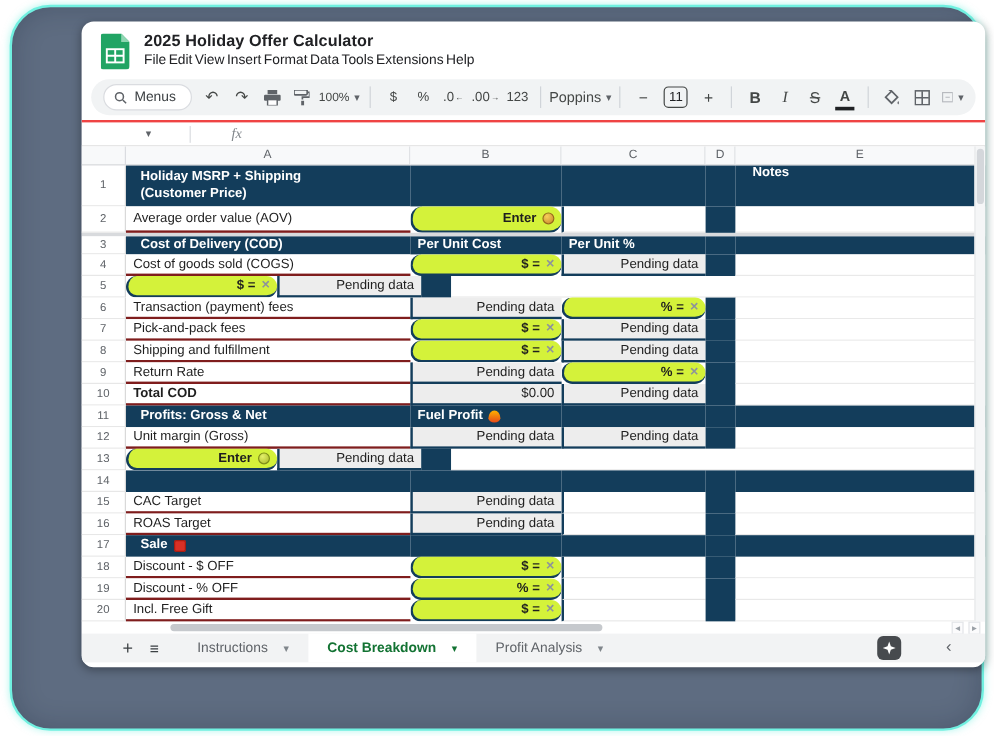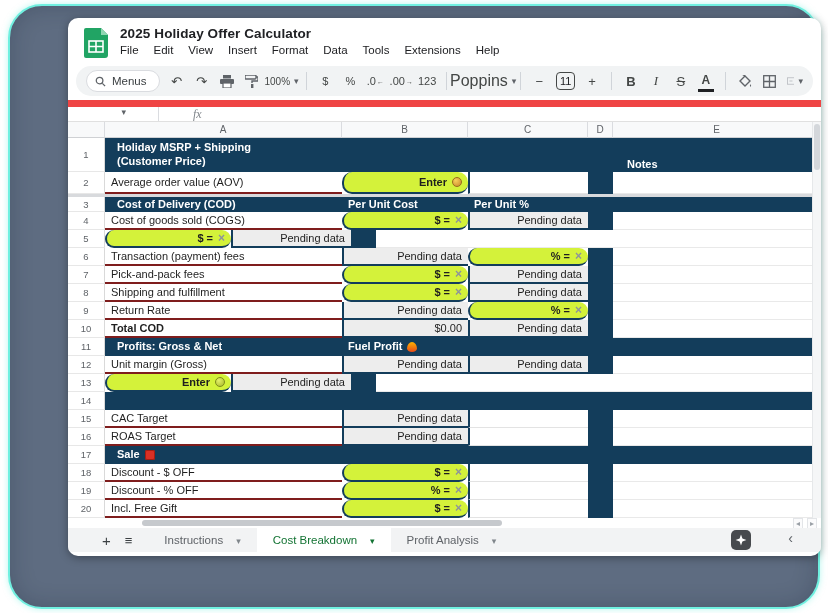--- a/index.html
+++ b/index.html
@@ -13,56 +13,56 @@
   html,body{width:828px;height:613px;background:#ffffff;overflow:hidden;}
   .mat{position:absolute;left:8px;top:4px;width:812px;height:605px;border-radius:34px;
        background:#5e6c81;border:2px solid #70f0e0;box-shadow:inset 0 0 22px rgba(20,30,50,.25), 0 0 6px rgba(112,240,224,.5);}
   .card{position:absolute;left:36px;top:18px;width:753px;height:538px;background:#fff;border-radius:10px;
         overflow:hidden;box-shadow:0 2px 8px rgba(0,0,0,.35);margin-left:32px;}
   
   .apphead{display:flex;align-items:flex-start;padding:8px 0 0 16px;height:44px;}
   .logo{width:24px;height:30px;margin-top:2px;}
   .headtext{margin-left:12px;}
   .doctitle{font-size:13.5px;font-weight:700;color:#202124;letter-spacing:.1px;}
-  .menubar{display:flex;gap:15px;margin-top:3px;font-size:11.5px;color:#202124;}
+  .menubar{display:flex;gap:2px;margin-top:3px;font-size:11.5px;color:#202124;}
   .menubar span{cursor:default;}
   
   .toolbar{margin:4px 8px 0 8px;height:30px;background:#f1f3f4;border-radius:15px;
            display:flex;align-items:center;padding:0 10px;gap:9px;font-size:11.5px;color:#3c4043;}
   .pill{background:#fff;border:1px solid #dadce0;border-radius:13px;height:22px;display:flex;align-items:center;
         gap:6px;padding:0 12px 0 8px;color:#3c4043;}
   .tbtn{display:flex;align-items:center;justify-content:center;min-width:16px;height:22px;color:#444746;font-size:13px;}
   .tdiv{width:1px;height:18px;background:#d0d4d9;margin:0 2px;}
   .dd::after{content:"▾";font-size:9px;color:#5f6368;margin-left:4px;}
   .dec::after{content:"←";font-size:7px;vertical-align:-2px;margin-left:1px;}
   .dec2::after{content:"→";font-size:7px;vertical-align:-2px;margin-left:1px;}
   .sizebox{border:1.5px solid #444746;border-radius:4px;width:24px;height:18px;display:flex;align-items:center;
            justify-content:center;font-size:11px;color:#202124;}
   .bold{font-weight:700;}
   .ital{font-style:italic;font-family:"Liberation Serif",serif;font-size:13px;}
   .strike{text-decoration:line-through;}
   .acolor{border-bottom:3px solid #202124;line-height:1;padding-bottom:0px;font-size:12px;font-weight:600;}
   .grayed{color:#b6b9be;}
   
-  .fbar{height:22px;margin-top:4px;border-top:7px solid #ef4444;border-bottom:1px solid #e0e0e0;
-        display:flex;align-items:flex-start;font-size:11px;color:#5f6368;gap:24px;}
+  .fbar{height:22px;margin-top:4px;border-top:2px solid #ef4444;border-bottom:1px solid #e0e0e0;
+        display:flex;align-items:center;font-size:11px;color:#5f6368;gap:24px;}
   .namebox{width:66px;display:flex;justify-content:flex-end;padding-right:8px;}
   .fdiv{width:1px;height:14px;background:#dadce0;}
   .fx{font-style:italic;font-family:"Liberation Serif",serif;margin-left:10px;font-size:12px;color:#80868b;}
   
   .grid{position:relative;}
   .row{display:flex;width:753px;}
   .rn{width:37px;background:#fff;border-bottom:1px solid #e7e7e7;border-right:1px solid #d9d9d9;
       color:#5f6368;font-size:9.5px;display:flex;align-items:center;justify-content:center;flex:none;}
   .cA{width:237px;flex:none;display:flex;align-items:center;padding-left:6px;font-size:11px;color:var(--ink);
       background:#fff;border-bottom:2px solid #7f1d1d;}
   .cB{width:126px;flex:none;display:flex;align-items:center;font-size:11px;color:var(--ink);}
   .cC{width:120px;flex:none;display:flex;align-items:center;font-size:11px;color:var(--ink);}
   .cD{width:25px;flex:none;background:var(--navy);}
-  .cE{flex:1;background:#fff;border-bottom:1px solid #e9e9e9;display:flex;align-items:flex-end;
+  .cE{flex:1;background:#fff;border-bottom:1px solid #e9e9e9;display:flex;align-items:flex-start;
       padding-left:8px;font-size:11px;}
   .dk{background:var(--navy) !important;color:#fff;border-bottom:none !important;}
   .hd{font-weight:700;font-size:11px;color:#fff;padding-left:6px;line-height:1.25;}
   .num{justify-content:flex-end;padding-right:6px;}
   .lime{background:var(--lime);border-left:2px solid var(--navy);border-bottom:2px solid var(--navy);font-weight:700;border-radius:10px;}
   .pend{background:var(--pending);border-left:2px solid var(--navy);border-bottom:2px solid var(--navy);}
   .plainC{background:#fff;border-left:2px solid var(--navy);border-bottom:1px solid #e3e3e3;}
   .colh{height:16px;}
   .colh>div{background:#f8f9fa;border-bottom:1px solid #cfd1d4;border-right:1px solid #dadce0;
             color:#5f6368;font-size:10px;display:flex;align-items:center;justify-content:center;flex:none;}
@@ -83,21 +83,21 @@
   .hscrollrow{height:10px;position:relative;background:#fff;}
   .hthumb{position:absolute;left:74px;top:2px;width:360px;height:6px;border-radius:3px;background:#c6c9cd;}
   .harrows{position:absolute;right:4px;top:0;font-size:8px;color:#9aa0a6;display:flex;gap:4px;}
   .harrows span{border:1px solid #e3e5e8;padding:0 2px;background:#fbfbfc;}
   
   .tabbar{height:24px;background:#f2f3f4;display:flex;align-items:center;padding-left:34px;position:relative;}
   .addsheet{font-size:15px;color:#3c4043;margin-right:14px;}
   .allsheets{font-size:13px;color:#3c4043;margin-right:16px;}
   .stab{display:flex;align-items:center;gap:13px;height:24px;padding:0 16px;font-size:11.5px;color:#5f6368;}
   .stab .caret::after{content:"▾";font-size:9px;color:#80868b;}
-  .stab.active{background:#fff;color:#137333;font-weight:400;}
+  .stab.active{background:#fff;color:#137333;font-weight:700;}
   .stab.active .caret::after{color:#137333;}
   .gembtn{position:absolute;right:70px;top:2px;width:20px;height:20px;background:#474a4e;border-radius:5px;
           display:flex;align-items:center;justify-content:center;}
   .collapse{position:absolute;right:28px;top:2px;font-size:14px;color:#5f6368;}
   .collapse::before{content:"‹";}
 </style>
 </head>
 <body>
 
 <div class="mat"></div>
@@ -153,21 +153,21 @@
       </svg>
     </span>
     <span class="tbtn dd" style="font-size:10px;">100%</span>
     <span class="tdiv"></span>
     <span class="tbtn" style="font-size:11px;">$</span>
     <span class="tbtn" style="font-size:11px;">%</span>
     <span class="tbtn dec" style="font-size:11px;">.0</span>
     <span class="tbtn dec2" style="font-size:11px;">.00</span>
     <span class="tbtn" style="font-size:11px;">123</span>
     <span class="tdiv"></span>
-    <span class="tbtn dd" style="font-size:16px;">Poppins</span>
+    <span class="tbtn dd" style="font-size:12px;">Poppins</span>
     <span class="tdiv"></span>
     <span class="tbtn">−</span>
     <span class="sizebox">11</span>
     <span class="tbtn">+</span>
     <span class="tdiv"></span>
     <span class="tbtn bold">B</span>
     <span class="tbtn ital">I</span>
     <span class="tbtn strike">S</span>
     <span class="tbtn acolor">A</span>
     <span class="tdiv"></span>

